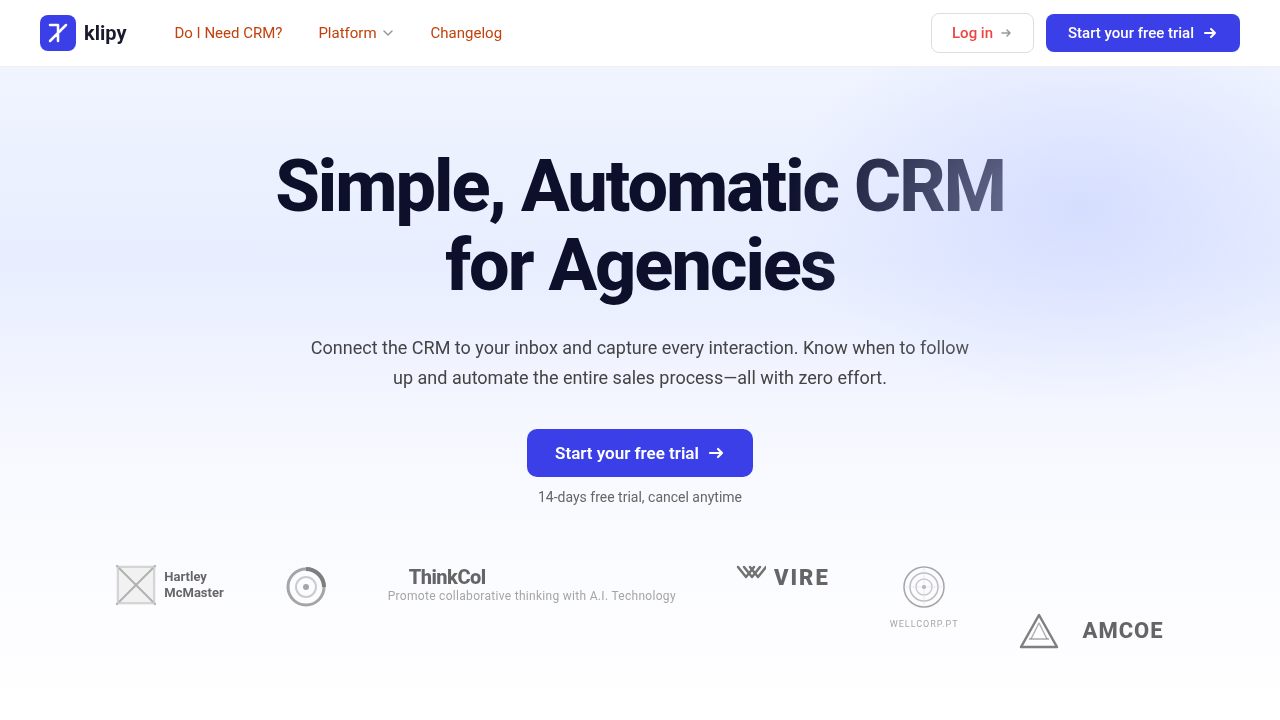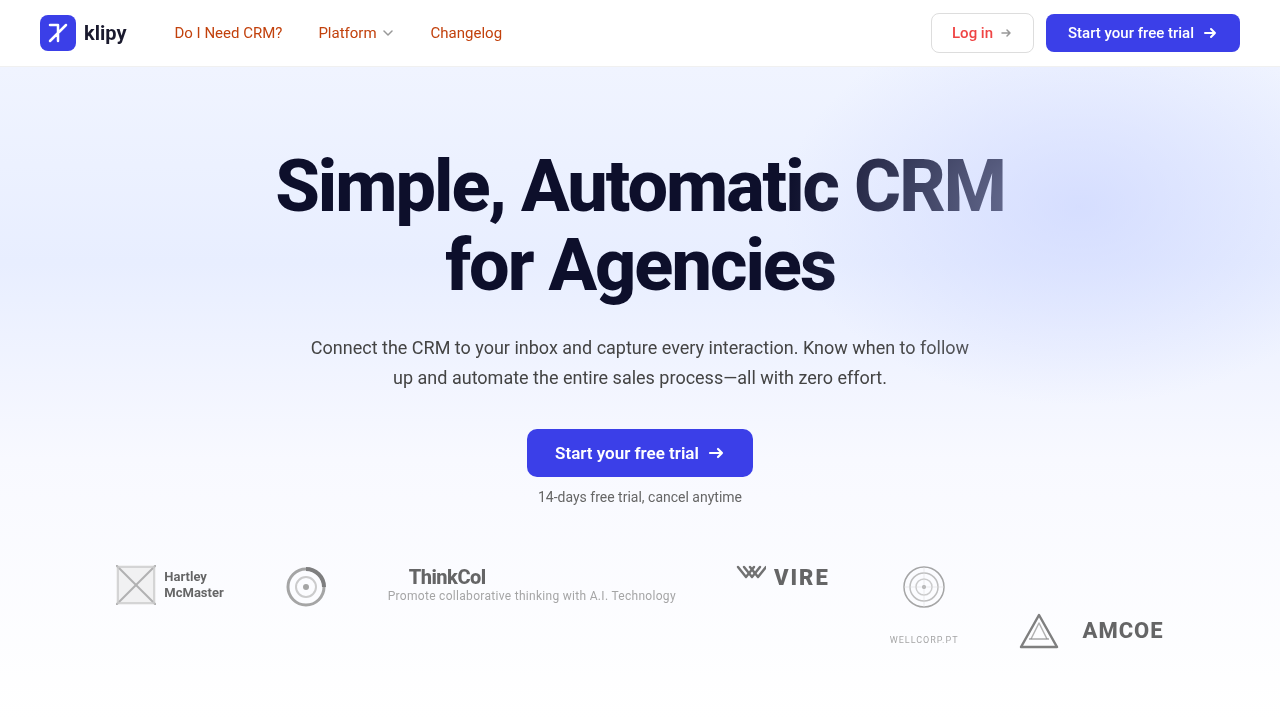--- a/index.html
+++ b/index.html
@@ -241,21 +241,21 @@
       align-items: center;
     }
     .wellcorp-circle {
       width: 44px;
       height: 44px;
     }
     .wellcorp-text {
       font-size: 9px;
       color: #888;
       letter-spacing: 1px;
-      margin-top: 18px;
+      margin-top: 2px;
     }
 
     
     .circle-logo {
       width: 44px;
       height: 44px;
     }
   </style>
 </head>
 <body>

